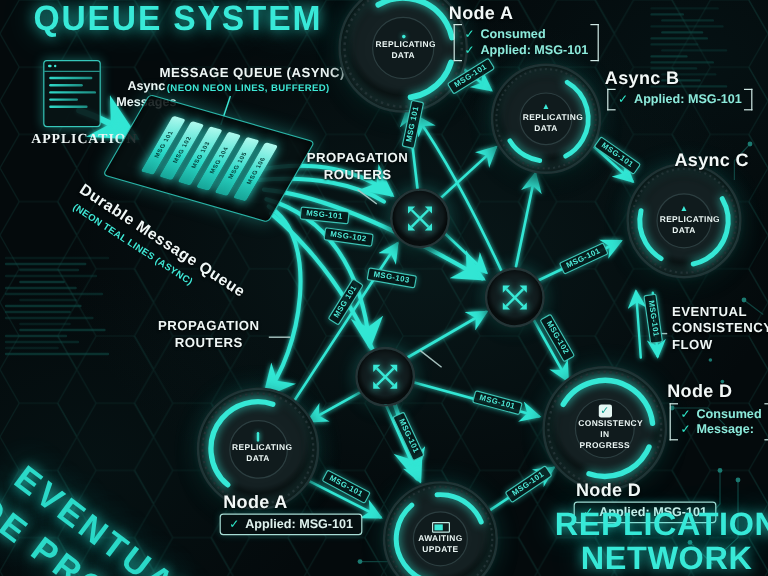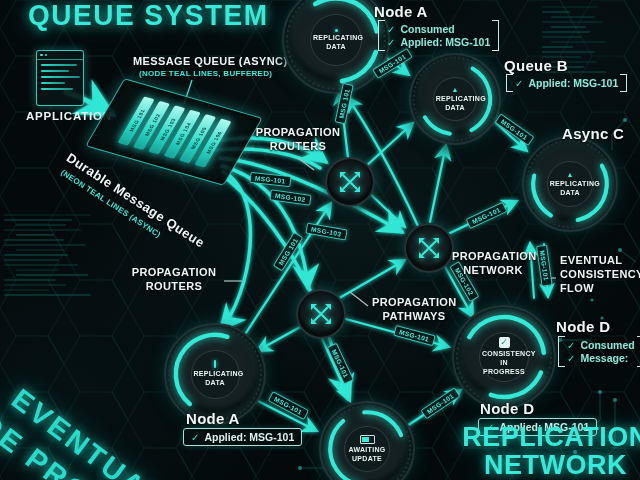--- a/index.html
+++ b/index.html
@@ -80,21 +80,21 @@
     box-shadow:0 0 9px rgba(46,230,214,.95);position:relative;overflow:hidden;}
   .slot span{position:absolute;left:-14px;top:22px;transform:rotate(-90deg);font-size:5px;font-weight:700;
     color:#063e38;letter-spacing:.5px;white-space:nowrap;width:40px;text-align:center;}
   .q-head{position:absolute;left:133px;top:55px;font-size:11px;font-weight:700;color:#eef6f5;letter-spacing:.4px;}
   .q-sub{position:absolute;left:139px;top:69px;font-size:8px;font-weight:700;color:#3ee8d6;letter-spacing:.3px;}
   .q-name{position:absolute;left:72px;top:150px;transform:rotate(33deg);transform-origin:0 0;
     color:#f0f8f7;font-weight:700;font-size:13px;letter-spacing:.5px;text-shadow:0 1px 2px #000;}
   .q-note{position:absolute;left:64px;top:168px;transform:rotate(33deg);transform-origin:0 0;
     color:#3ee8d6;font-weight:700;font-size:8px;letter-spacing:.3px;}
   .flow-lbl{position:absolute;left:90px;top:66px;width:64px;text-align:center;font-size:10.5px;font-weight:700;color:#eef6f5;line-height:1.2;}
-  .app-lbl{position:absolute;left:26px;top:110px;font-size:11.5px;font-weight:700;color:#eef6f5;letter-spacing:.8px;}
+  .app-lbl{position:absolute;left:26px;top:110px;font-size:11.5px;font-weight:700;color:#eef6f5;letter-spacing:.8px;font-family:Liberation Serif, serif;}
 </style>
 </head>
 <body>
 
 <div id="stage">
 
   <svg class="layer">
     <defs>
       <pattern id="hex" width="64" height="56" patternUnits="userSpaceOnUse">
         <path d="M16,0 L48,0 L64,28 L48,56 L16,56 L0,28 Z" fill="none" stroke="#0d2e2c" stroke-width="1"></path>
@@ -227,22 +227,23 @@
         <b></b>
         <b></b>
       </div>
     <div class="ln" style="width:78%"></div>
       <div class="ln" style="width:60%"></div>
     <div class="ln" style="width:84%"></div>
       <div class="ln" style="width:52%"></div>
       <div class="ln" style="width:70%"></div>
   </div>
   <div class="app-lbl">APPLICATION</div>
+  <div class="flow-lbl">Async Messages</div>
   <div class="q-head">MESSAGE QUEUE (ASYNC)</div>
-  <div class="q-sub">(NODE TEAL LINES, BUFFERED)</div>
+  <div class="q-sub">(NEON NEON LINES, BUFFERED)</div>
 
   <div class="queuebox">
     <div class="slot">
         <span>MSG 101</span>
       </div>
     <div class="slot">
         <span>MSG 102</span>
       </div>
     <div class="slot">
         <span>MSG 103</span>
@@ -350,42 +351,40 @@
   <span class="tag" style="left:444px;top:276px;transform:rotate(60deg);">MSG-102</span>
   <span class="tag" style="left:394px;top:330px;transform:rotate(15deg);">MSG-101</span>
   <span class="tag" style="left:320px;top:358px;transform:rotate(65deg);">MSG-101</span>
   <span class="tag" style="left:268px;top:400px;transform:rotate(28deg);">MSG-101</span>
   <span class="tag" style="left:420px;top:398px;transform:rotate(-34deg);">MSG-101</span>
   <span class="tag" style="left:524px;top:260px;transform:rotate(82deg);">MSG-101</span>
   <span class="tag" style="left:268px;top:246px;transform:rotate(-58deg);">MSG 101</span>
 
   <div class="ann" style="left:250px;top:126px;width:96px;">PROPAGATION ROUTERS</div>
   <div class="ann" style="left:128px;top:266px;width:92px;">PROPAGATION ROUTERS</div>
-  <div class="ann" style="left:452px;top:250px;width:82px;">PROPAGATION NETWORK</div>
-  <div class="ann" style="left:372px;top:296px;width:84px;">PROPAGATION PATHWAYS</div>
   <div class="ann left" style="left:560px;top:254px;width:80px;">EVENTUAL CONSISTENCY FLOW</div>
 
   <div class="diag">
     <div class="l1">EVENTUAL CONSISTENCY</div>
     <div class="l2">NODE PROPAGATION</div>
   </div>
 
   <div class="callout-title" style="left:374px;top:3px;">Node A</div>
   <div class="status-group" style="left:378px;top:20px;">
     <div class="status-row">
         <span class="chk">✓</span>
         <span>Consumed</span>
       </div>
     <div class="status-row">
         <span class="chk">✓</span>
         <span>Applied: MSG-101</span>
       </div>
   </div>
 
-  <div class="callout-title" style="left:504px;top:57px;">Queue B</div>
+  <div class="callout-title" style="left:504px;top:57px;">Async B</div>
   <div class="status-group" style="left:506px;top:74px;">
     <div class="status-row">
         <span class="chk">✓</span>
         <span>Applied: MSG-101</span>
       </div>
   </div>
 
   <div class="callout-title" style="left:562px;top:125px;">Async C</div>
 
   <div class="callout-title" style="left:556px;top:318px;">Node D</div>

